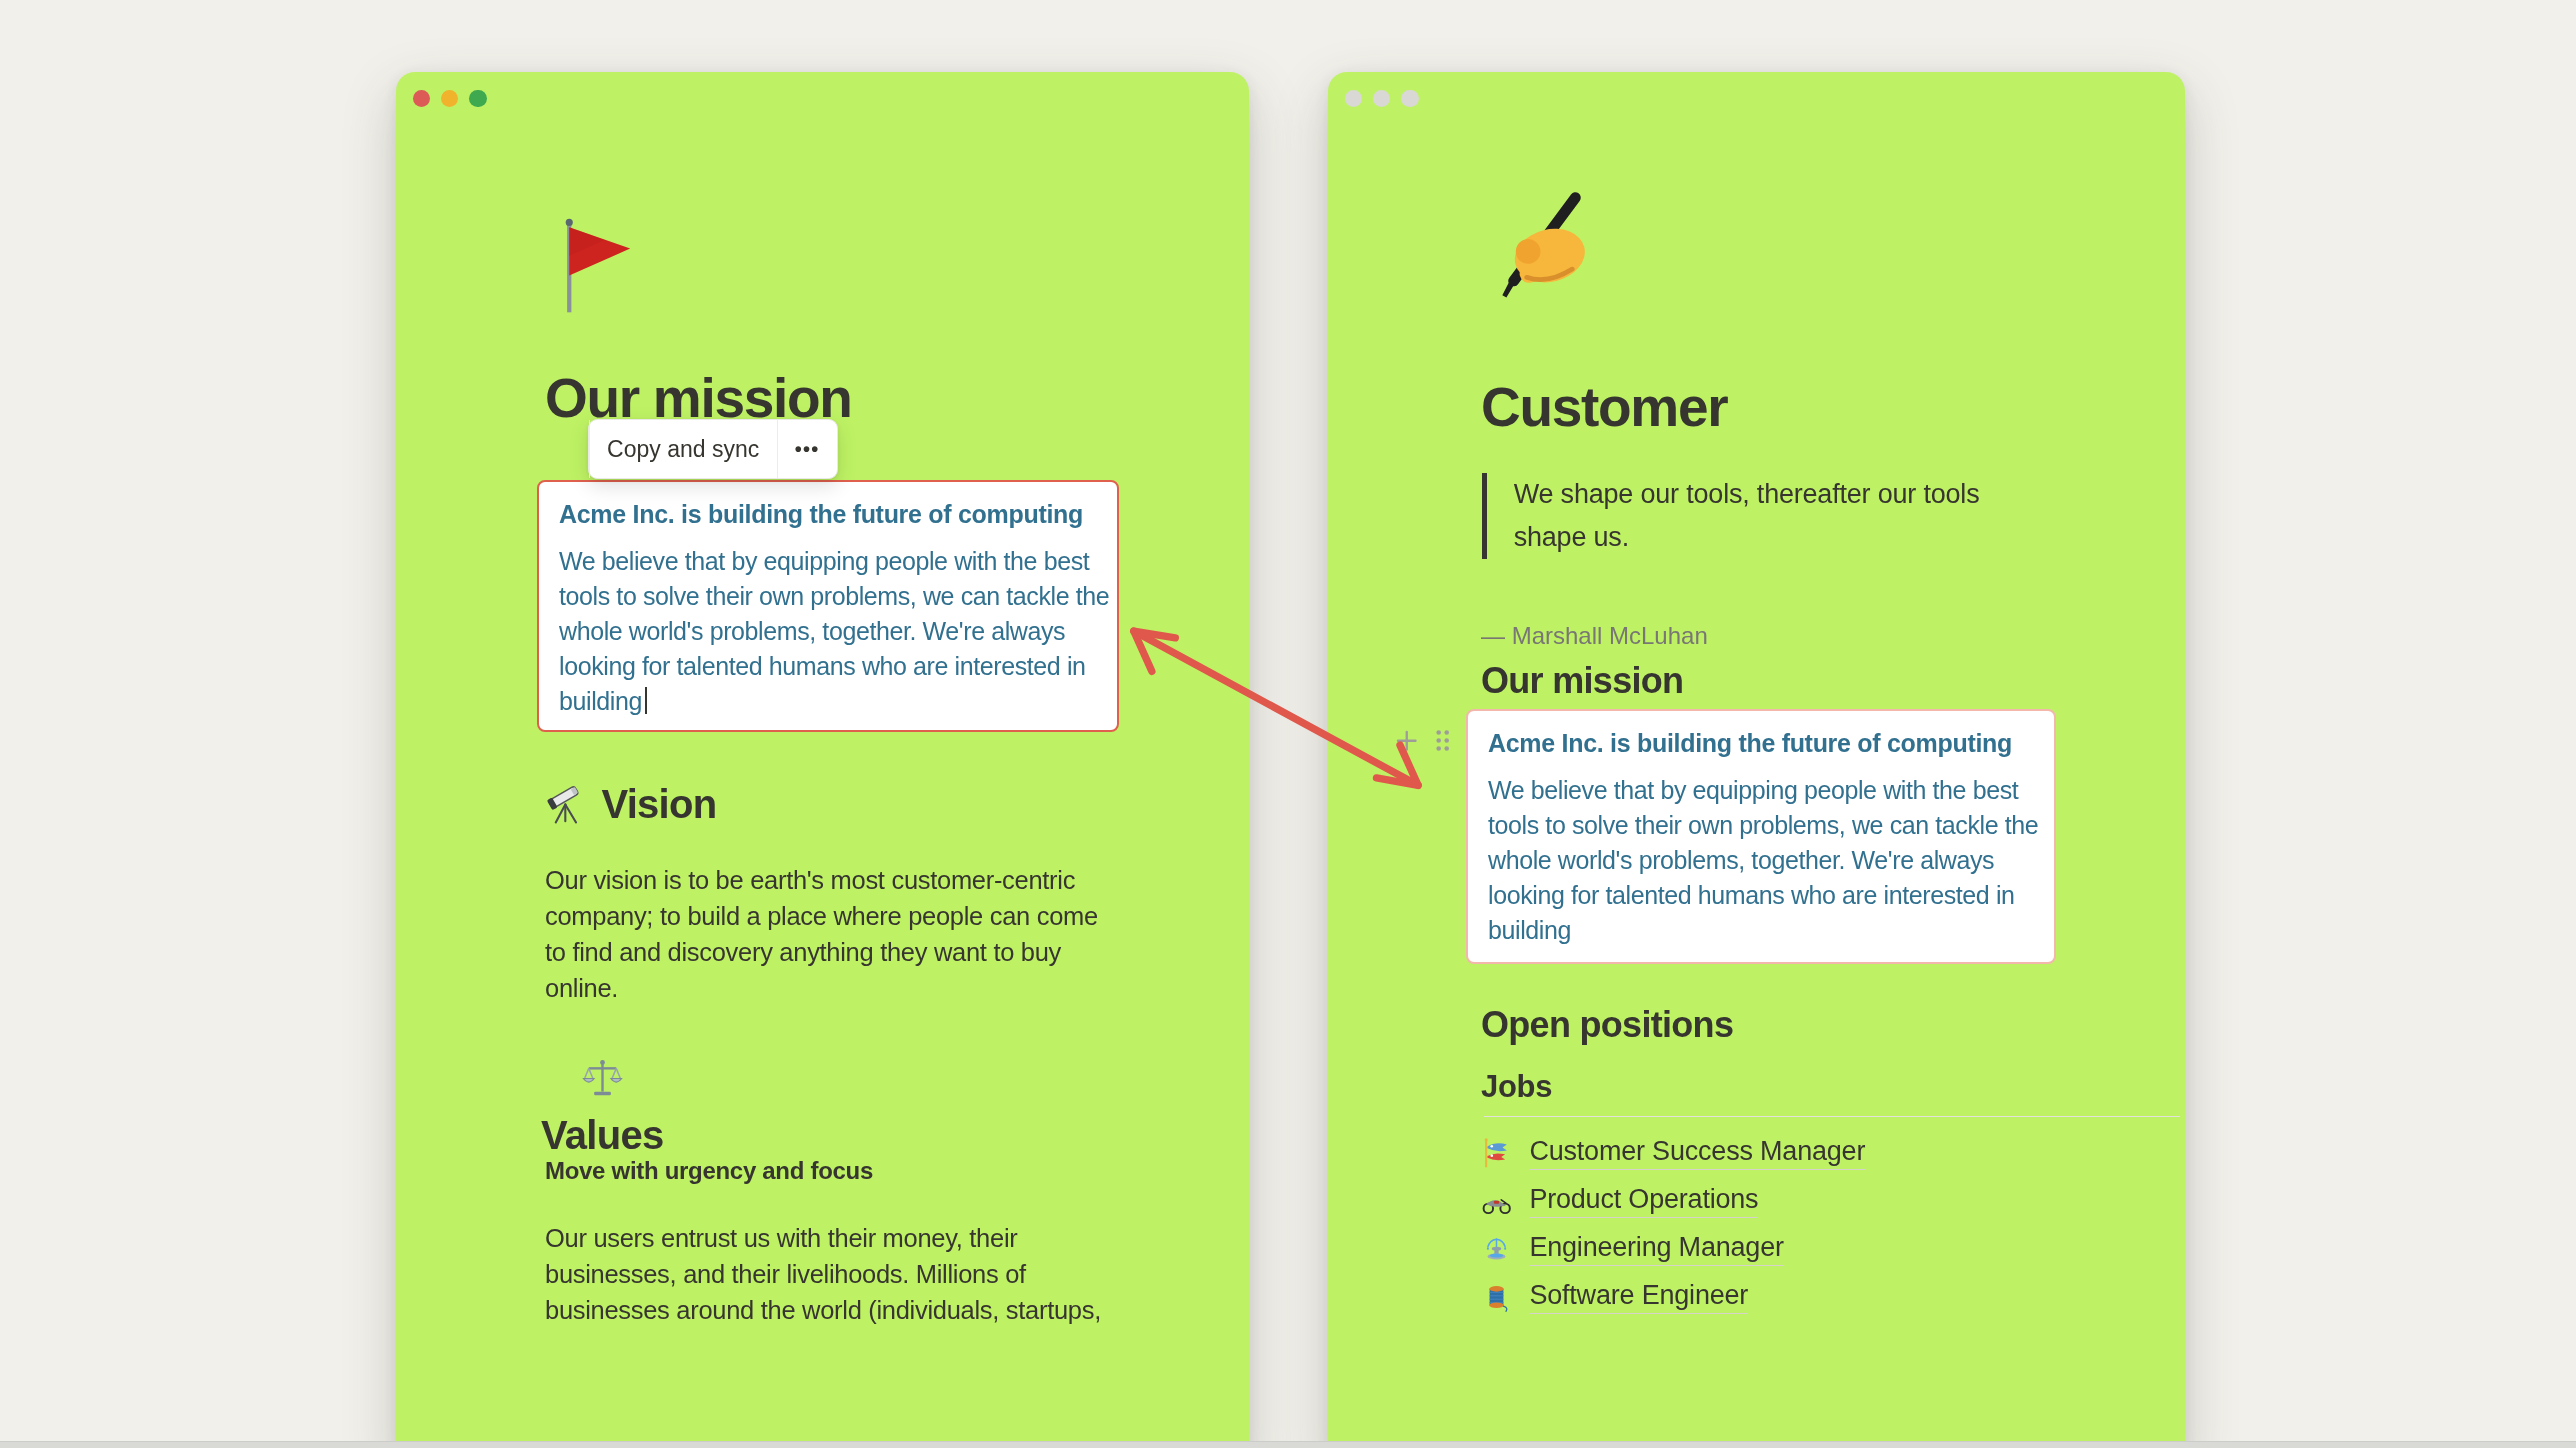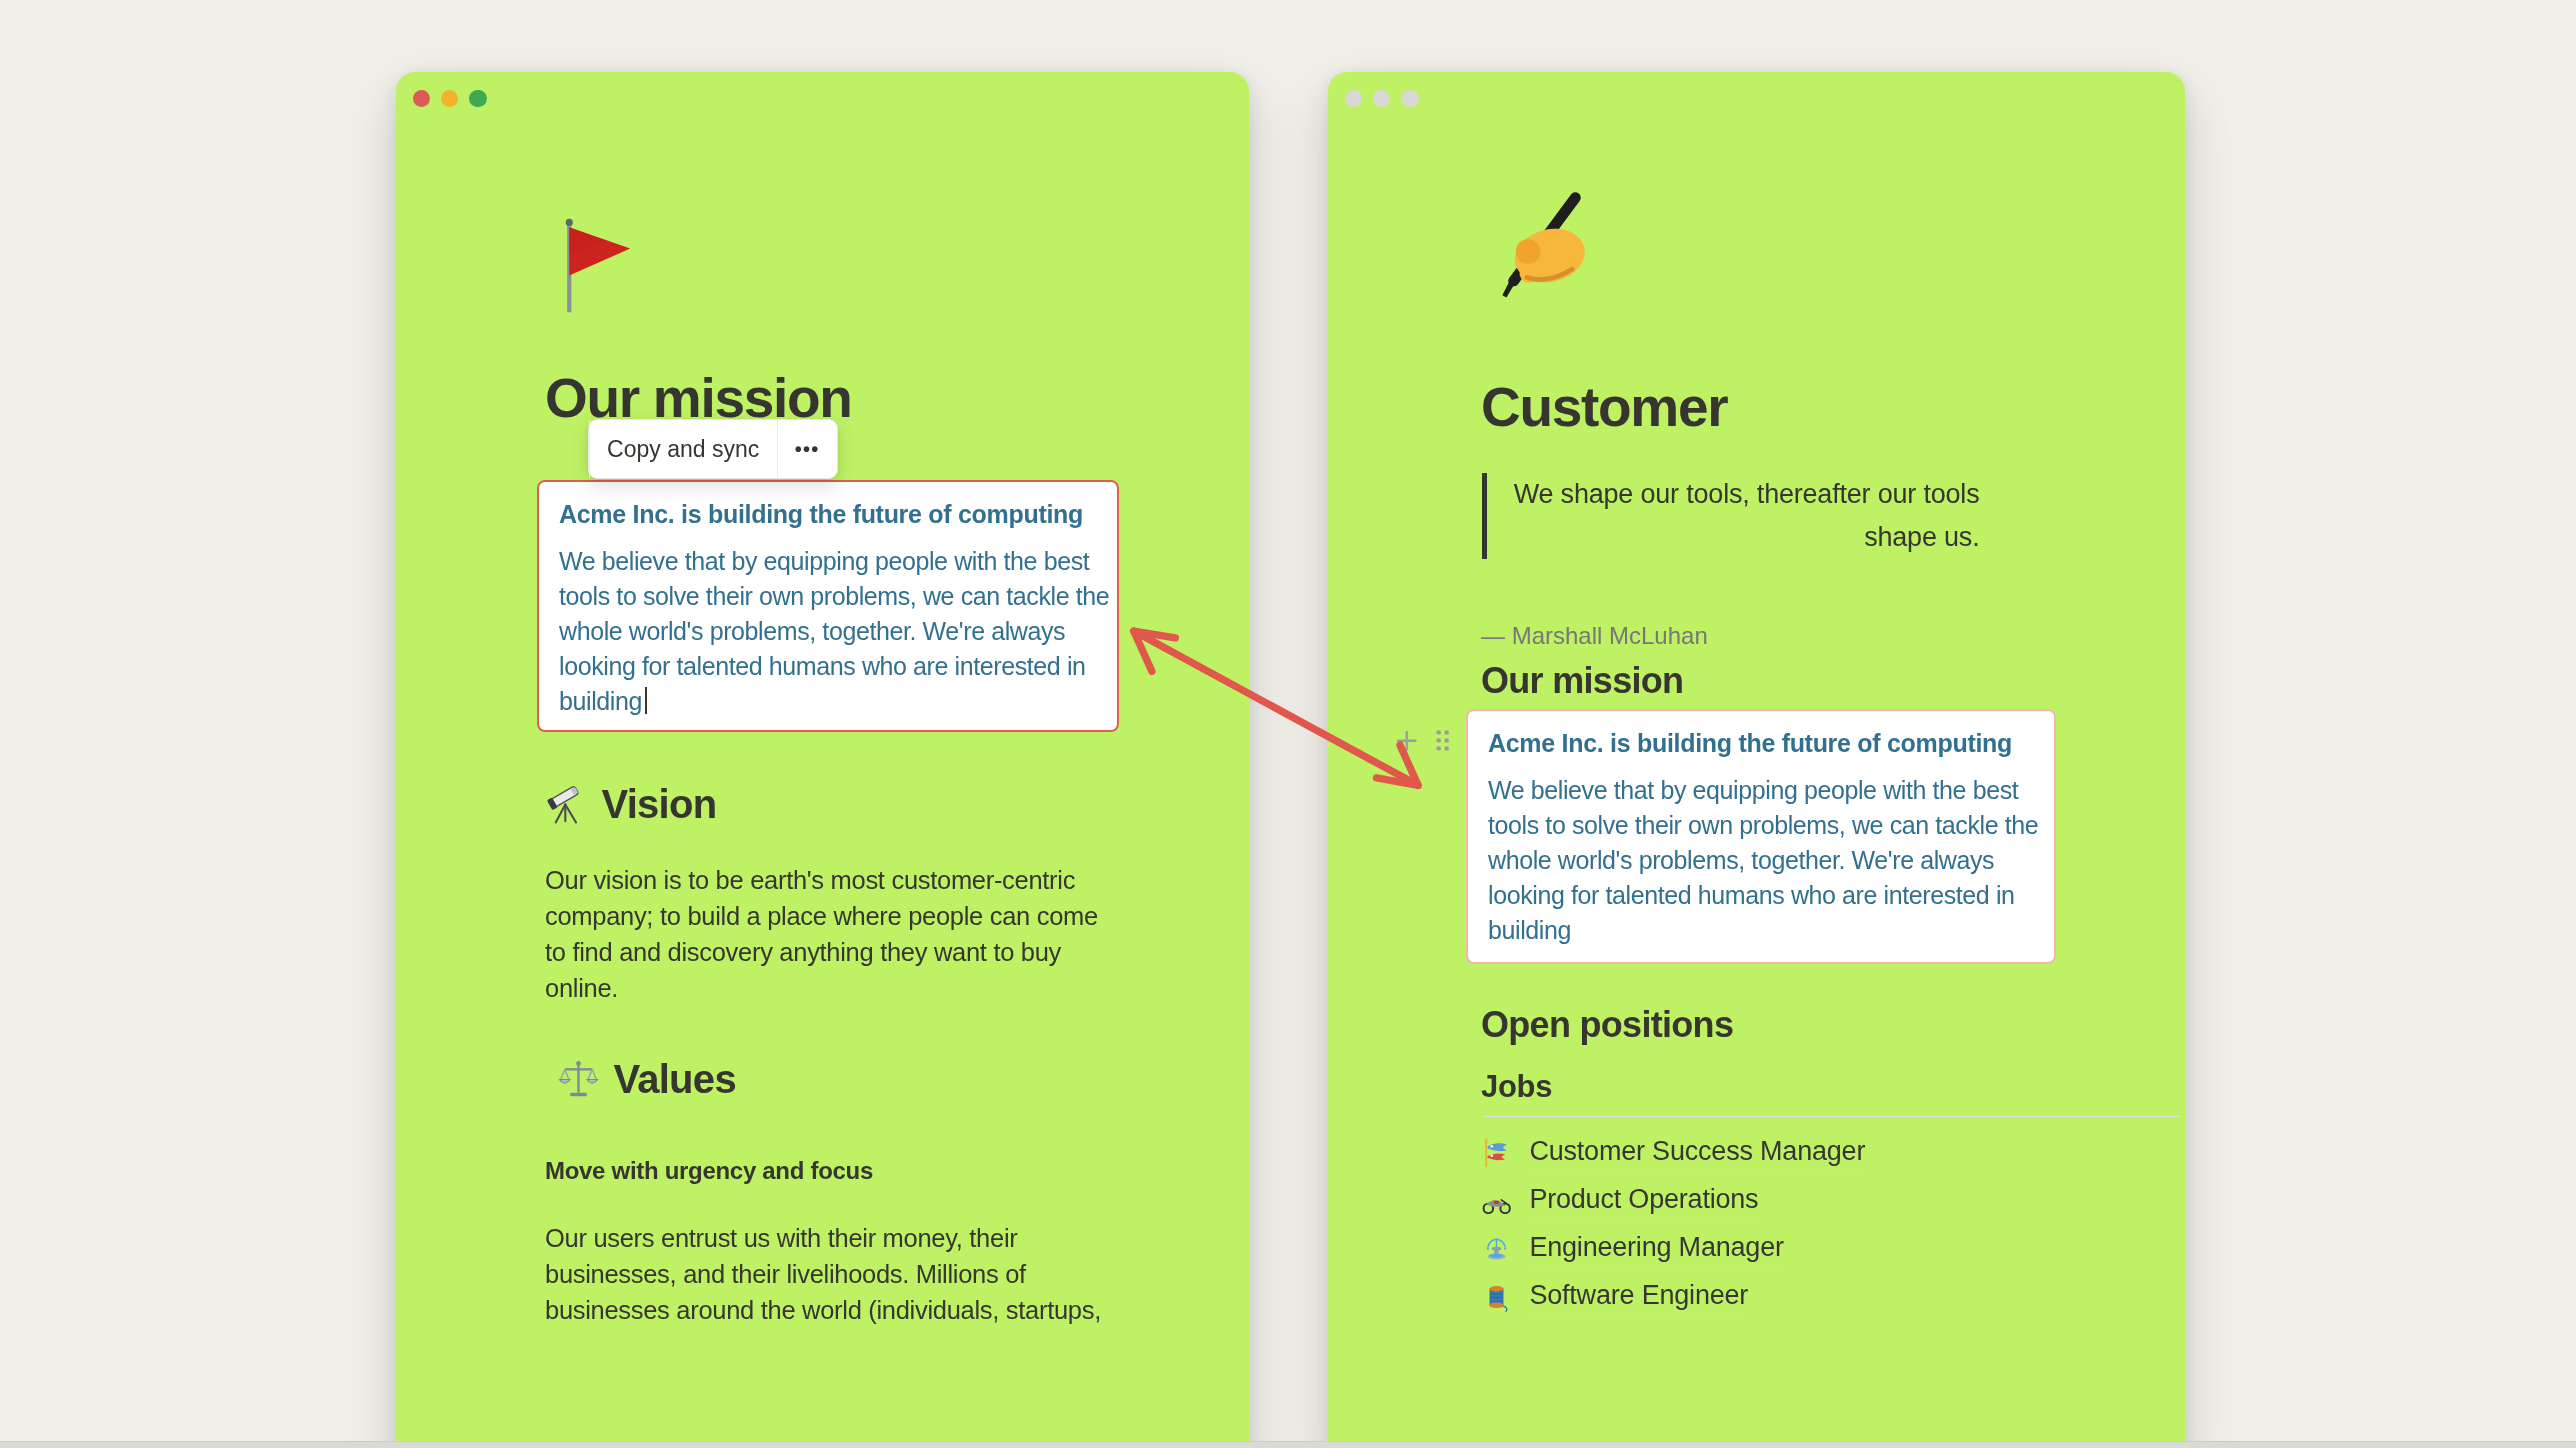--- a/index.html
+++ b/index.html
@@ -59,21 +59,21 @@
   .sync-body .line{white-space:nowrap;}
   .caret{display:inline-block;width:2px;height:27px;background:#37352f;margin-left:3.4px;vertical-align:-4.7px;}
 
   .sec-heading{position:absolute;display:flex;align-items:center;gap:13.4px;font-size:40px;font-weight:700;letter-spacing:-0.7px;white-space:nowrap;}
   .sec-heading svg{flex:0 0 auto;}
 
   
   .quote{position:absolute;left:154px;top:401px;display:flex;}
   .quote-bar{width:4.7px;background:#37352f;flex:0 0 auto;}
   .quote-text{padding-left:27px;font-size:27px;line-height:43px;letter-spacing:-0.2px;color:#37352f;}
-  .quote-text .line{white-space:nowrap;text-align:right;}
+  .quote-text .line{white-space:nowrap;}
   .attribution{position:absolute;left:153px;top:510px;font-size:24px;color:#787774;white-space:nowrap;margin-top:40px;}
 
   .block-handles{position:absolute;left:66px;top:655px;display:flex;gap:14.8px;align-items:center;}
 
   .divider{position:absolute;left:156px;top:1044px;width:696px;height:1.3px;background:#e2e1dd;}
 
   .jobs{position:absolute;left:153px;top:1057px;}
   .job-row{height:48px;display:flex;align-items:center;gap:17.4px;cursor:pointer;}
   .job-row svg{flex:0 0 auto;}
   .job-label{font-size:27px;letter-spacing:-0.2px;color:#37352f;border-bottom:1.3px solid #d6d3cd;padding-bottom:2px;white-space:nowrap;}
@@ -138,21 +138,21 @@
       </svg>
       <span>Vision</span>
     </div>
     <div class="body-text" style="left:149px;top:790px;">
       <div class="line">Our vision is to be earth's most customer-centric</div>
       <div class="line">company; to build a place where people can come</div>
       <div class="line">to find and discovery anything they want to buy</div>
       <div class="line">online.</div>
     </div>
 
-    <div class="sec-heading" style="left:161px;top:985px;">
+    <div class="sec-heading" style="left:145px;top:985px;flex-direction:column;">
       <svg width="43" height="43" viewBox="0 0 72 72">
         <line x1="36" y1="10" x2="36" y2="58" stroke="#7d8b97" stroke-width="4"></line>
         <circle cx="36" cy="9" r="4" fill="#7d8b97"></circle>
         <rect x="22" y="58" width="28" height="6" rx="2" fill="#7d8b97"></rect>
         <line x1="13" y1="19" x2="59" y2="19" stroke="#7d8b97" stroke-width="4"></line>
         <line x1="13" y1="19" x2="6" y2="36" stroke="#97a5b0" stroke-width="2.5"></line>
         <line x1="13" y1="19" x2="20" y2="36" stroke="#97a5b0" stroke-width="2.5"></line>
         <path d="M4 36 Q13 48 22 36 Z" fill="#aebbc5" stroke="#7d8b97" stroke-width="2"></path>
         <line x1="59" y1="19" x2="52" y2="36" stroke="#97a5b0" stroke-width="2.5"></line>
         <line x1="59" y1="19" x2="66" y2="36" stroke="#97a5b0" stroke-width="2.5"></line>

